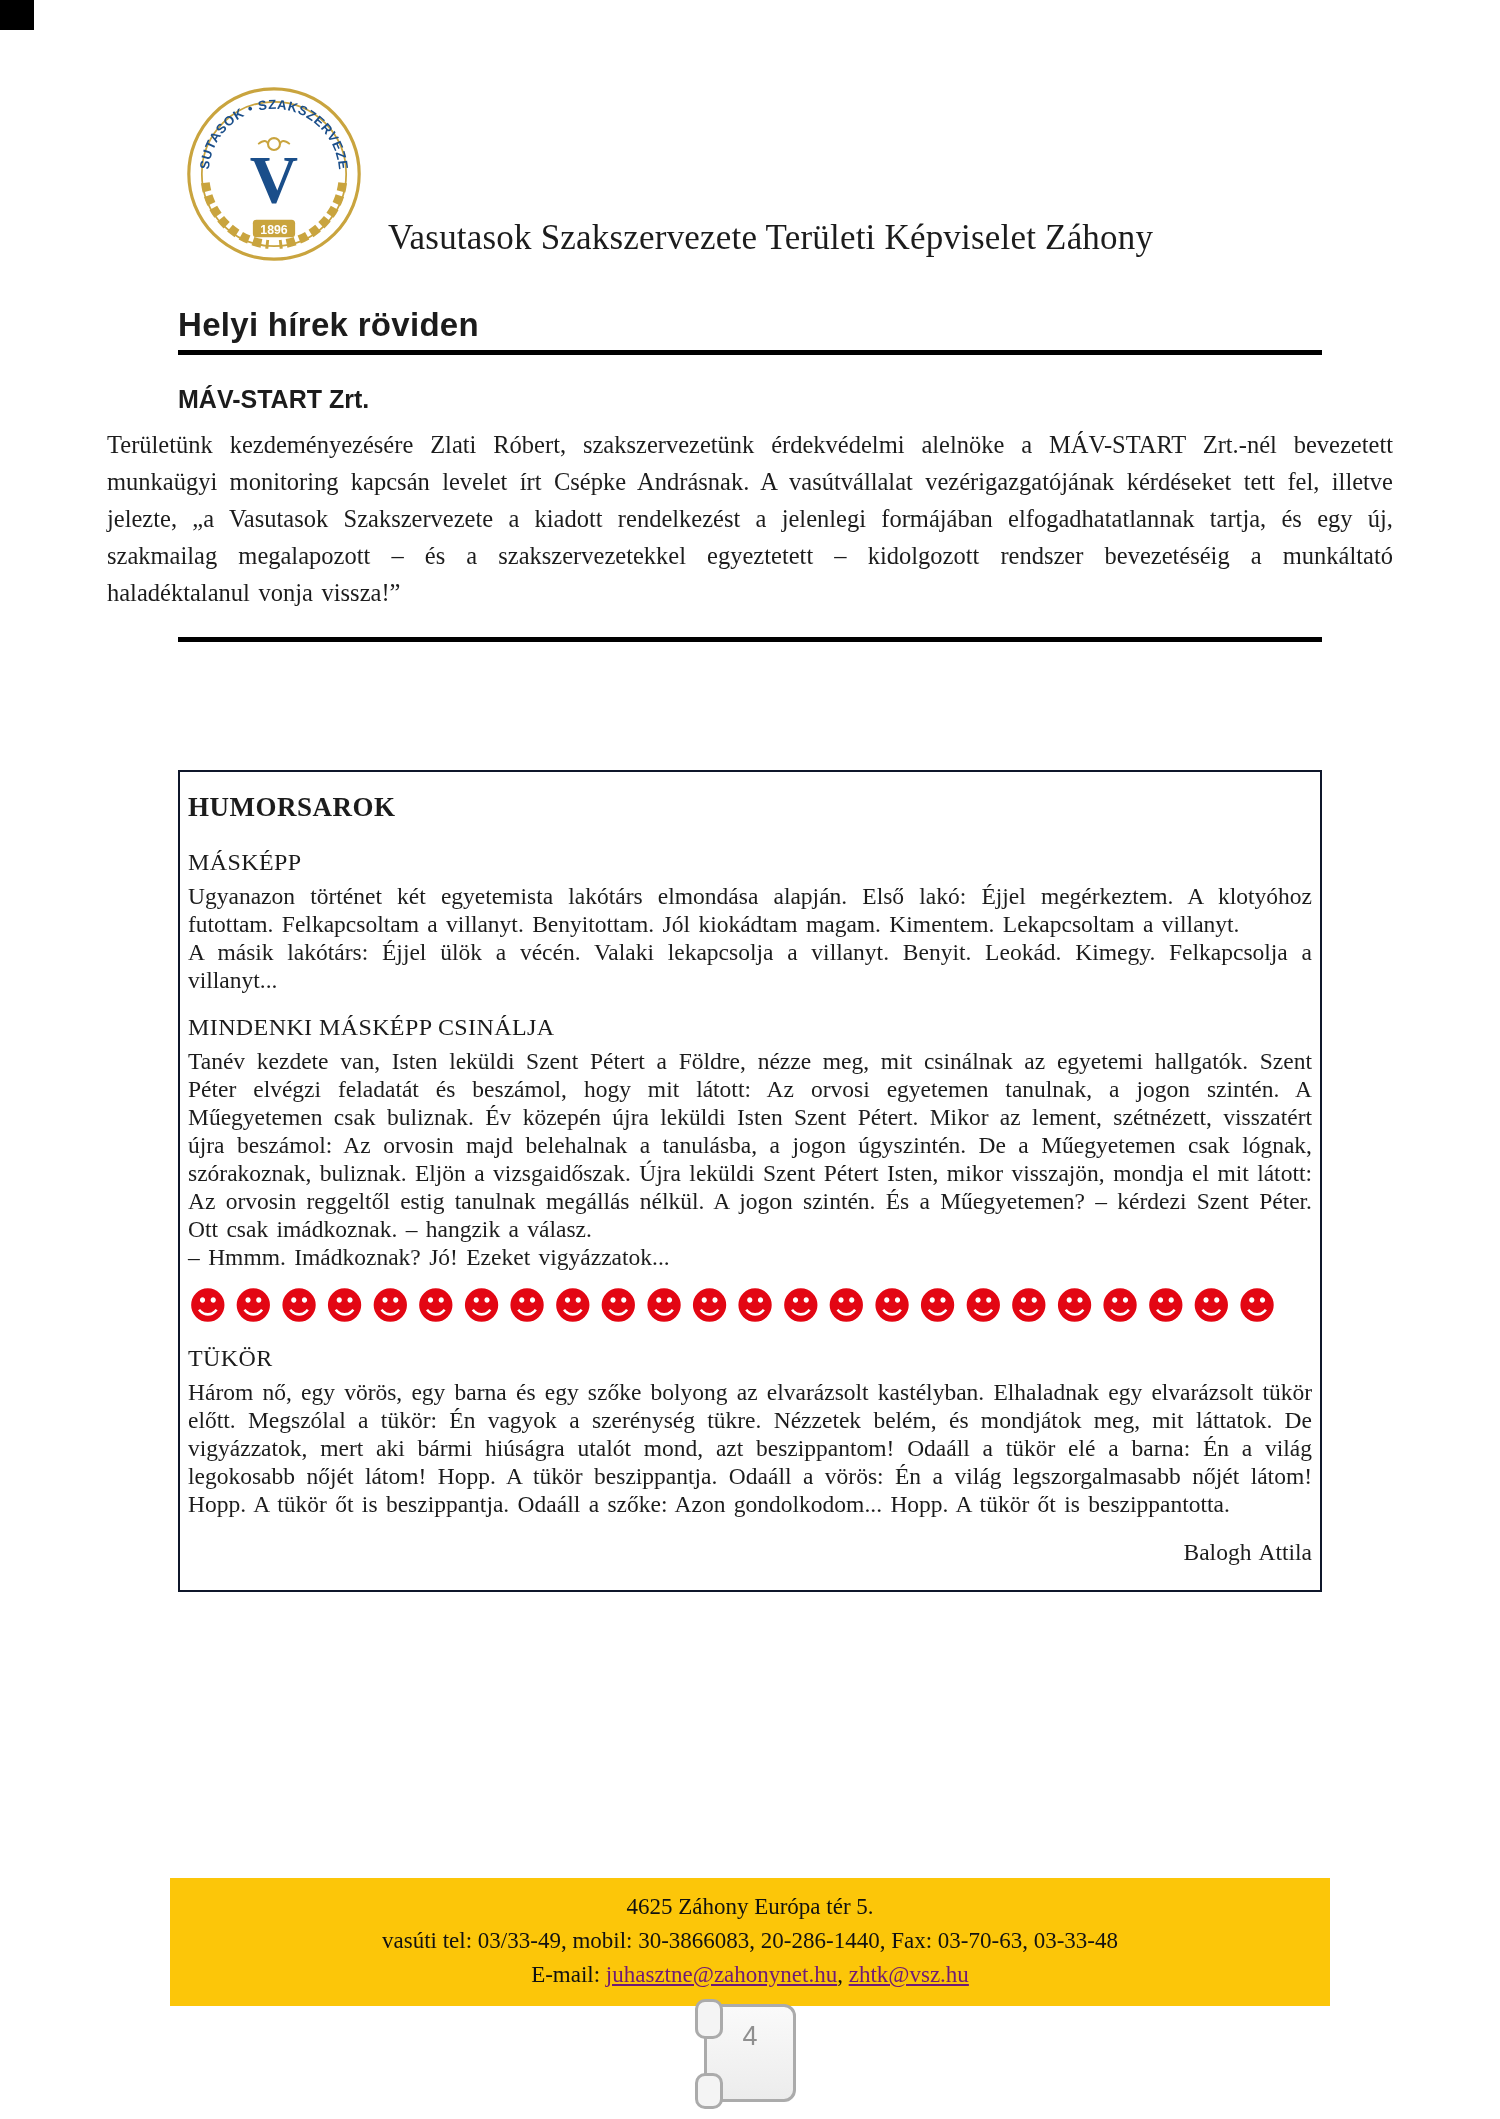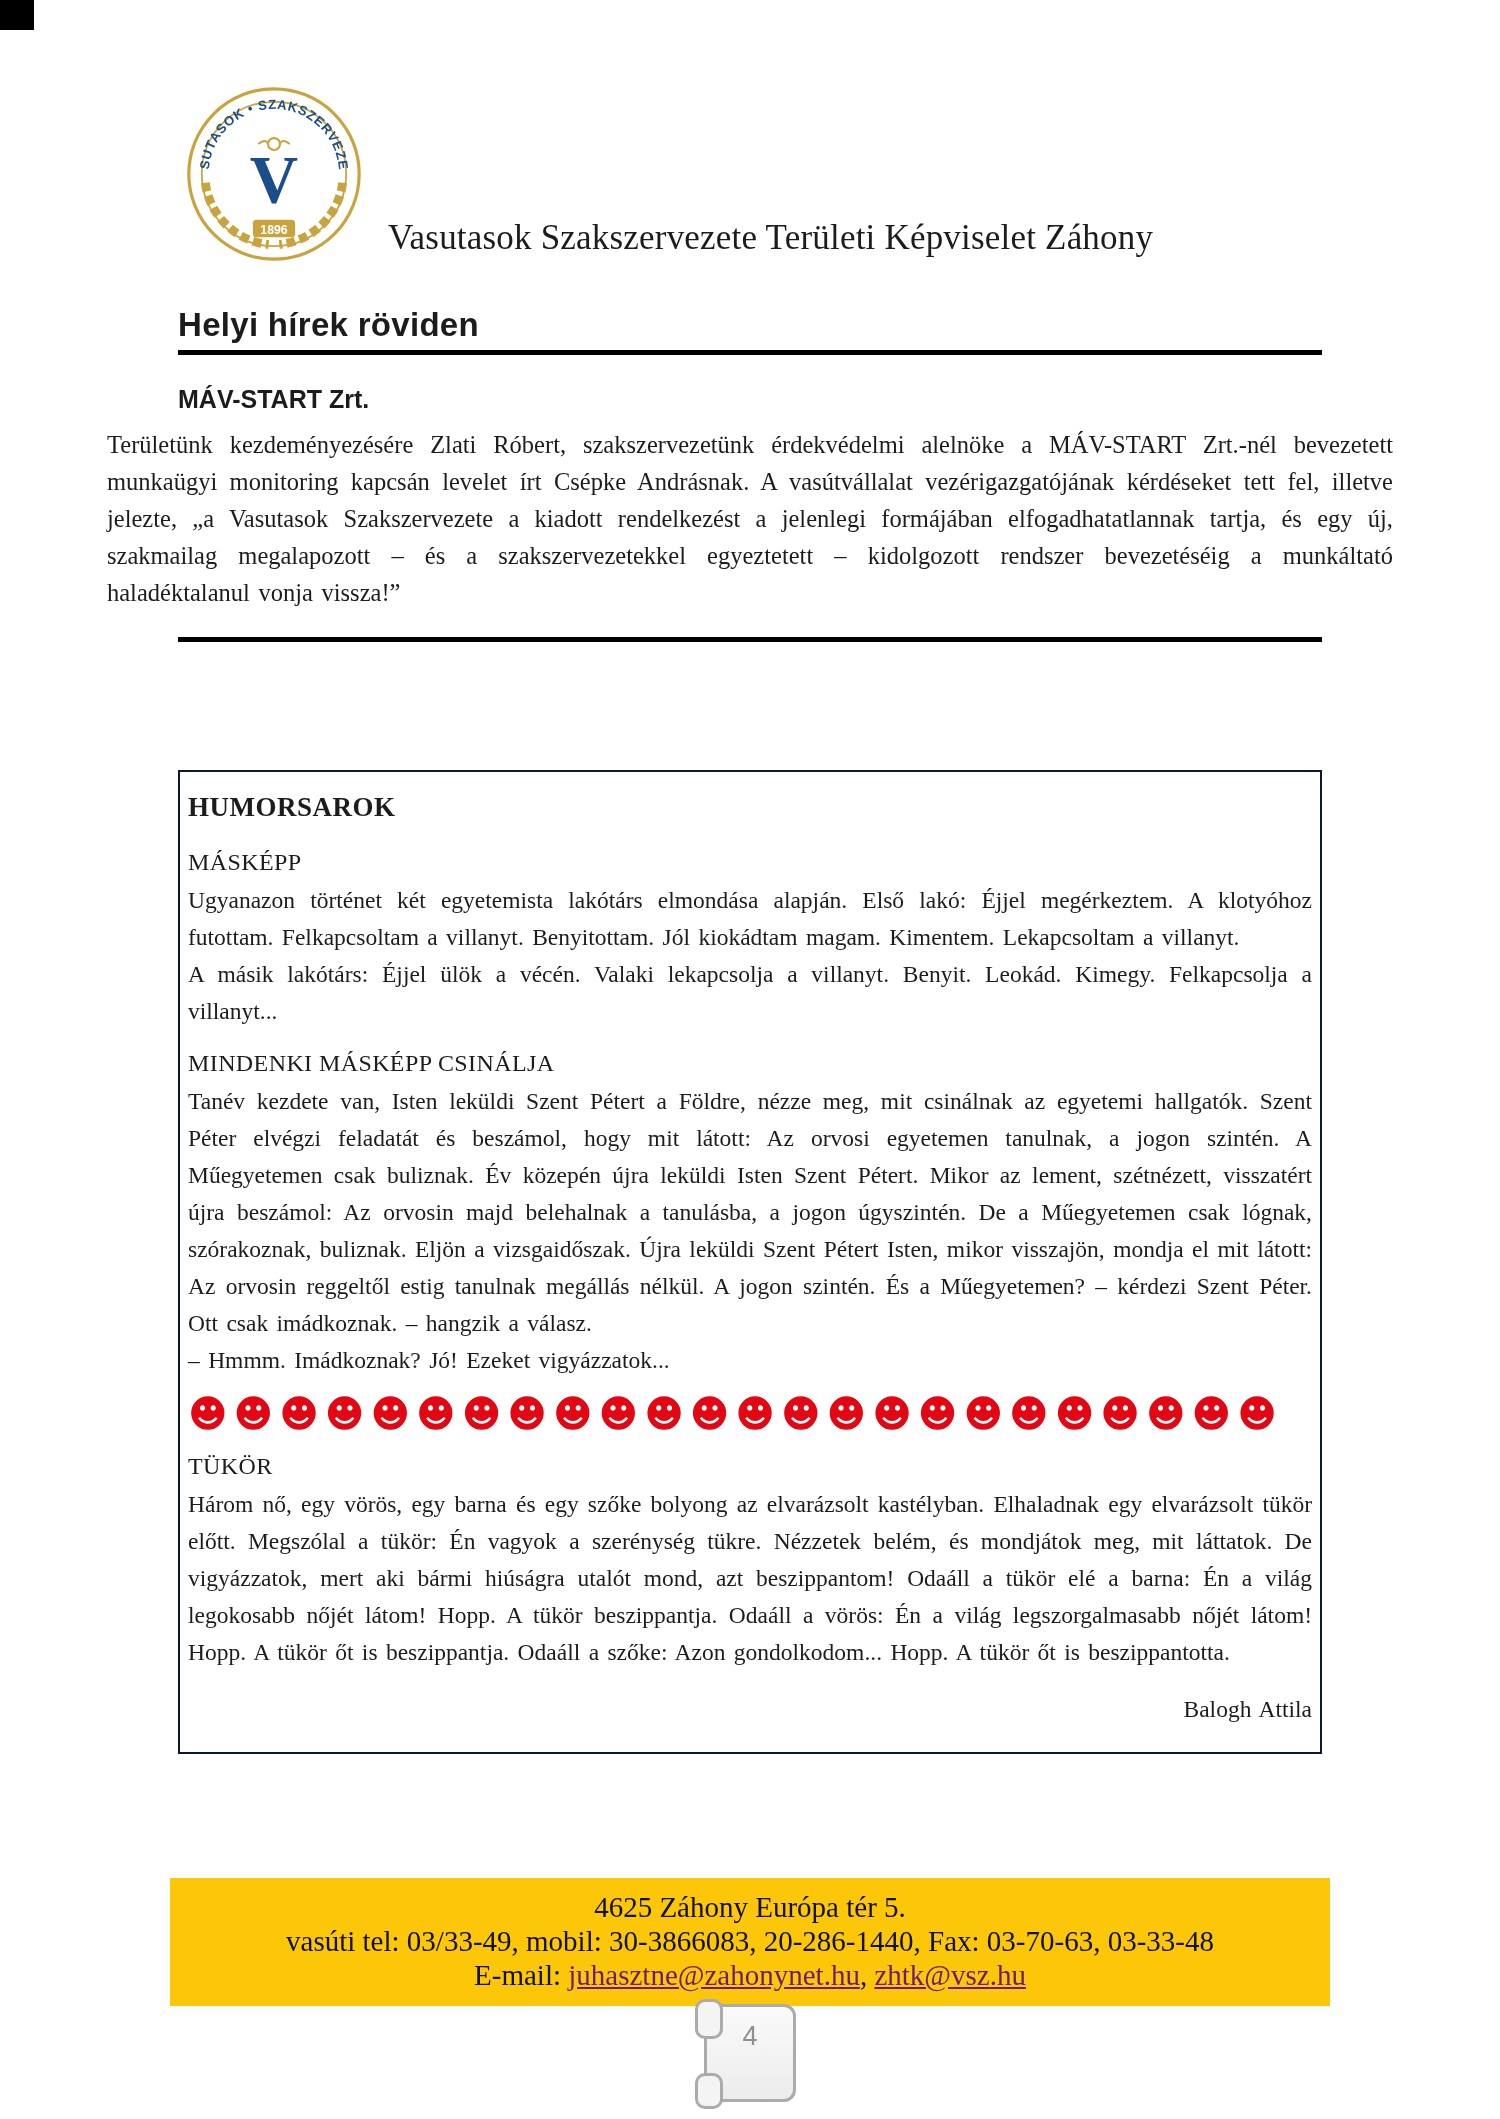--- a/index.html
+++ b/index.html
@@ -52,38 +52,38 @@
   }
   .humor-title {
     font-size:27px; font-weight:bold; letter-spacing:0.5px; margin-bottom:26px;
   }
   .humor-heading {
     font-size:24px; font-weight:normal; letter-spacing:0.4px;
     margin:20px 0 6px;
   }
   .humor-heading.first { margin-top:0; }
   .humor-box p {
-    font-size:23.5px; line-height:37px;
+    font-size:23.5px; line-height:28px;
     text-align:justify; word-spacing:2.5px;
   }
   .smiley-row {
     margin:16px 0 6px;
     font-family:"DejaVu Sans", sans-serif;
     font-size:38px; line-height:1;
     color:#E30613; letter-spacing:6px;
     white-space:nowrap; overflow:hidden;
   }
   .signature { text-align:right !important; margin-top:20px; }
   
   .footer {
     position:absolute; left:170px; right:170px; top:1878px;
     background:#FCC609;
     text-align:center;
     padding:12px 0 14px;
-    font-size:29px; line-height:34px; color:#111;
+    font-size:23px; line-height:34px; color:#111;
   }
   .footer a { color:#701a75; text-decoration:underline; }
   
   .scroll {
     position:absolute; top:2004px; left:50%; transform:translateX(-50%);
     width:92px; height:98px;
     border:3px solid #ababab; border-radius:12px;
     background:linear-gradient(180deg,#fafafa,#ececec);
   }
   .scroll::before {

